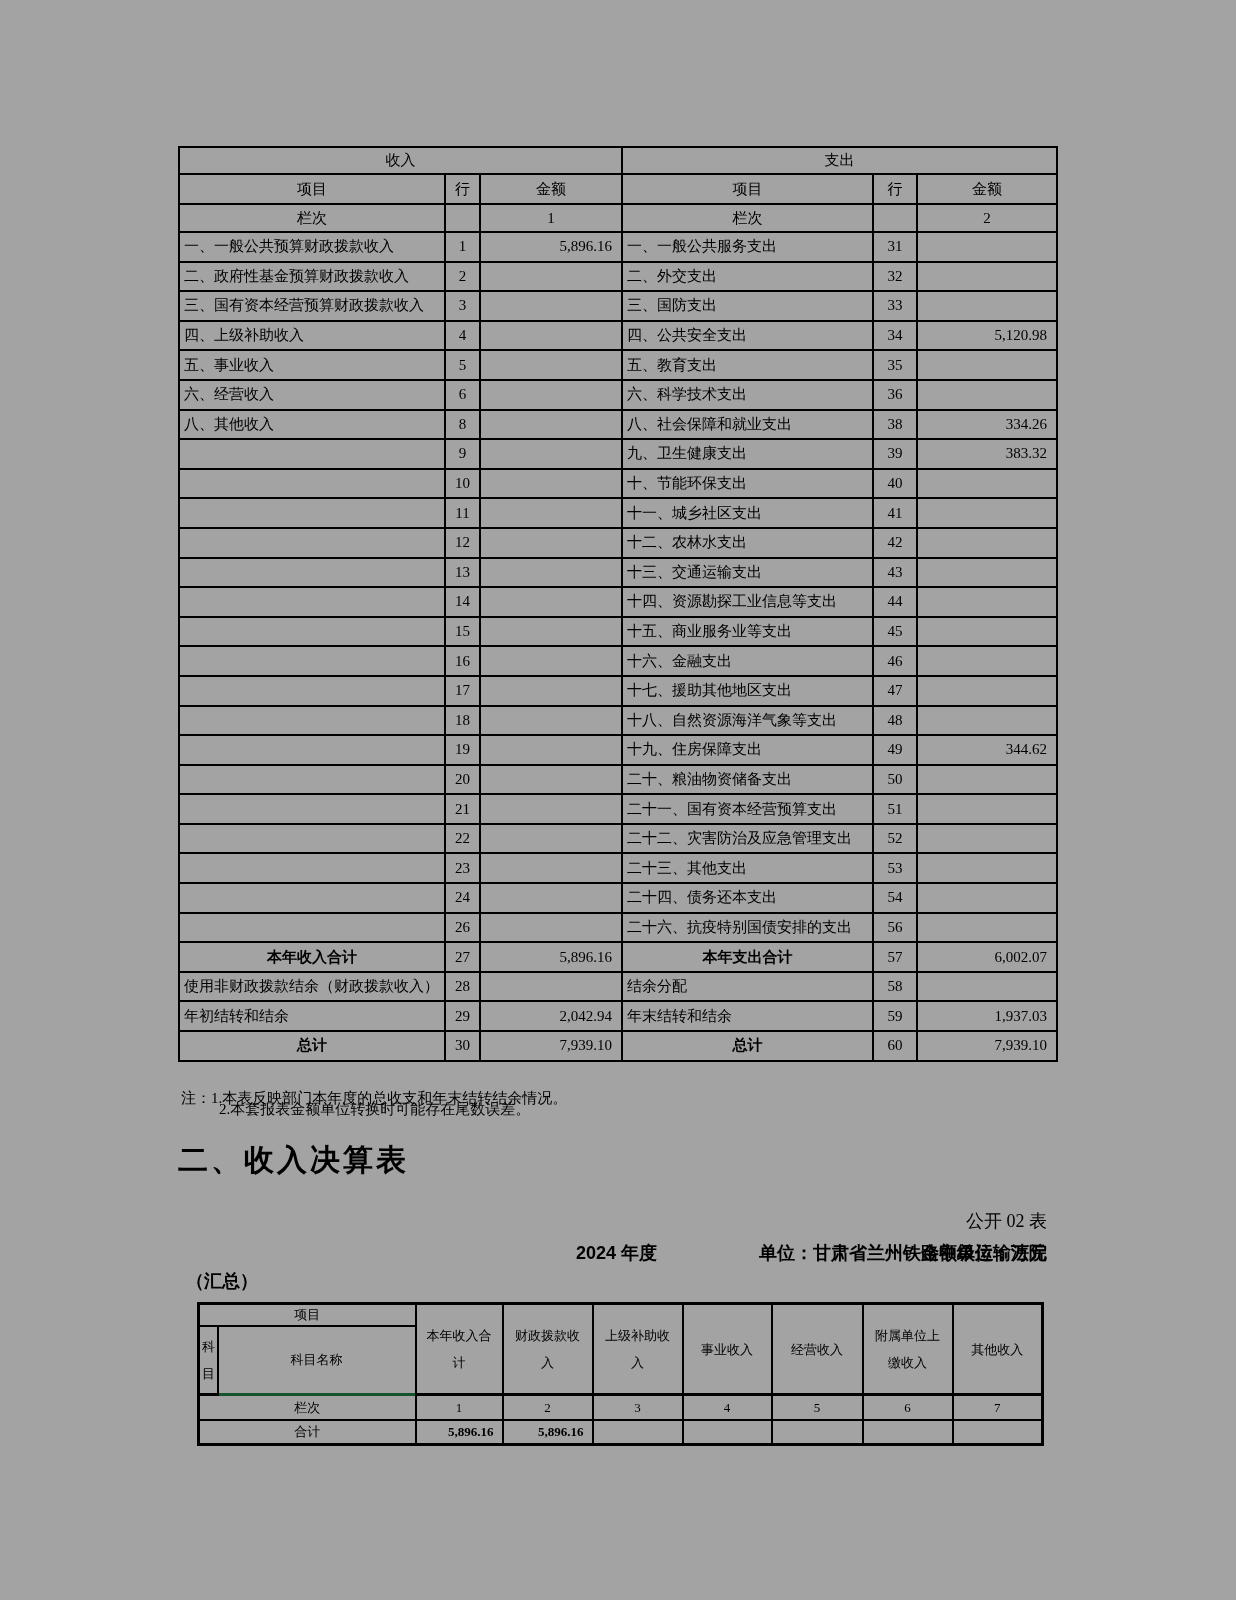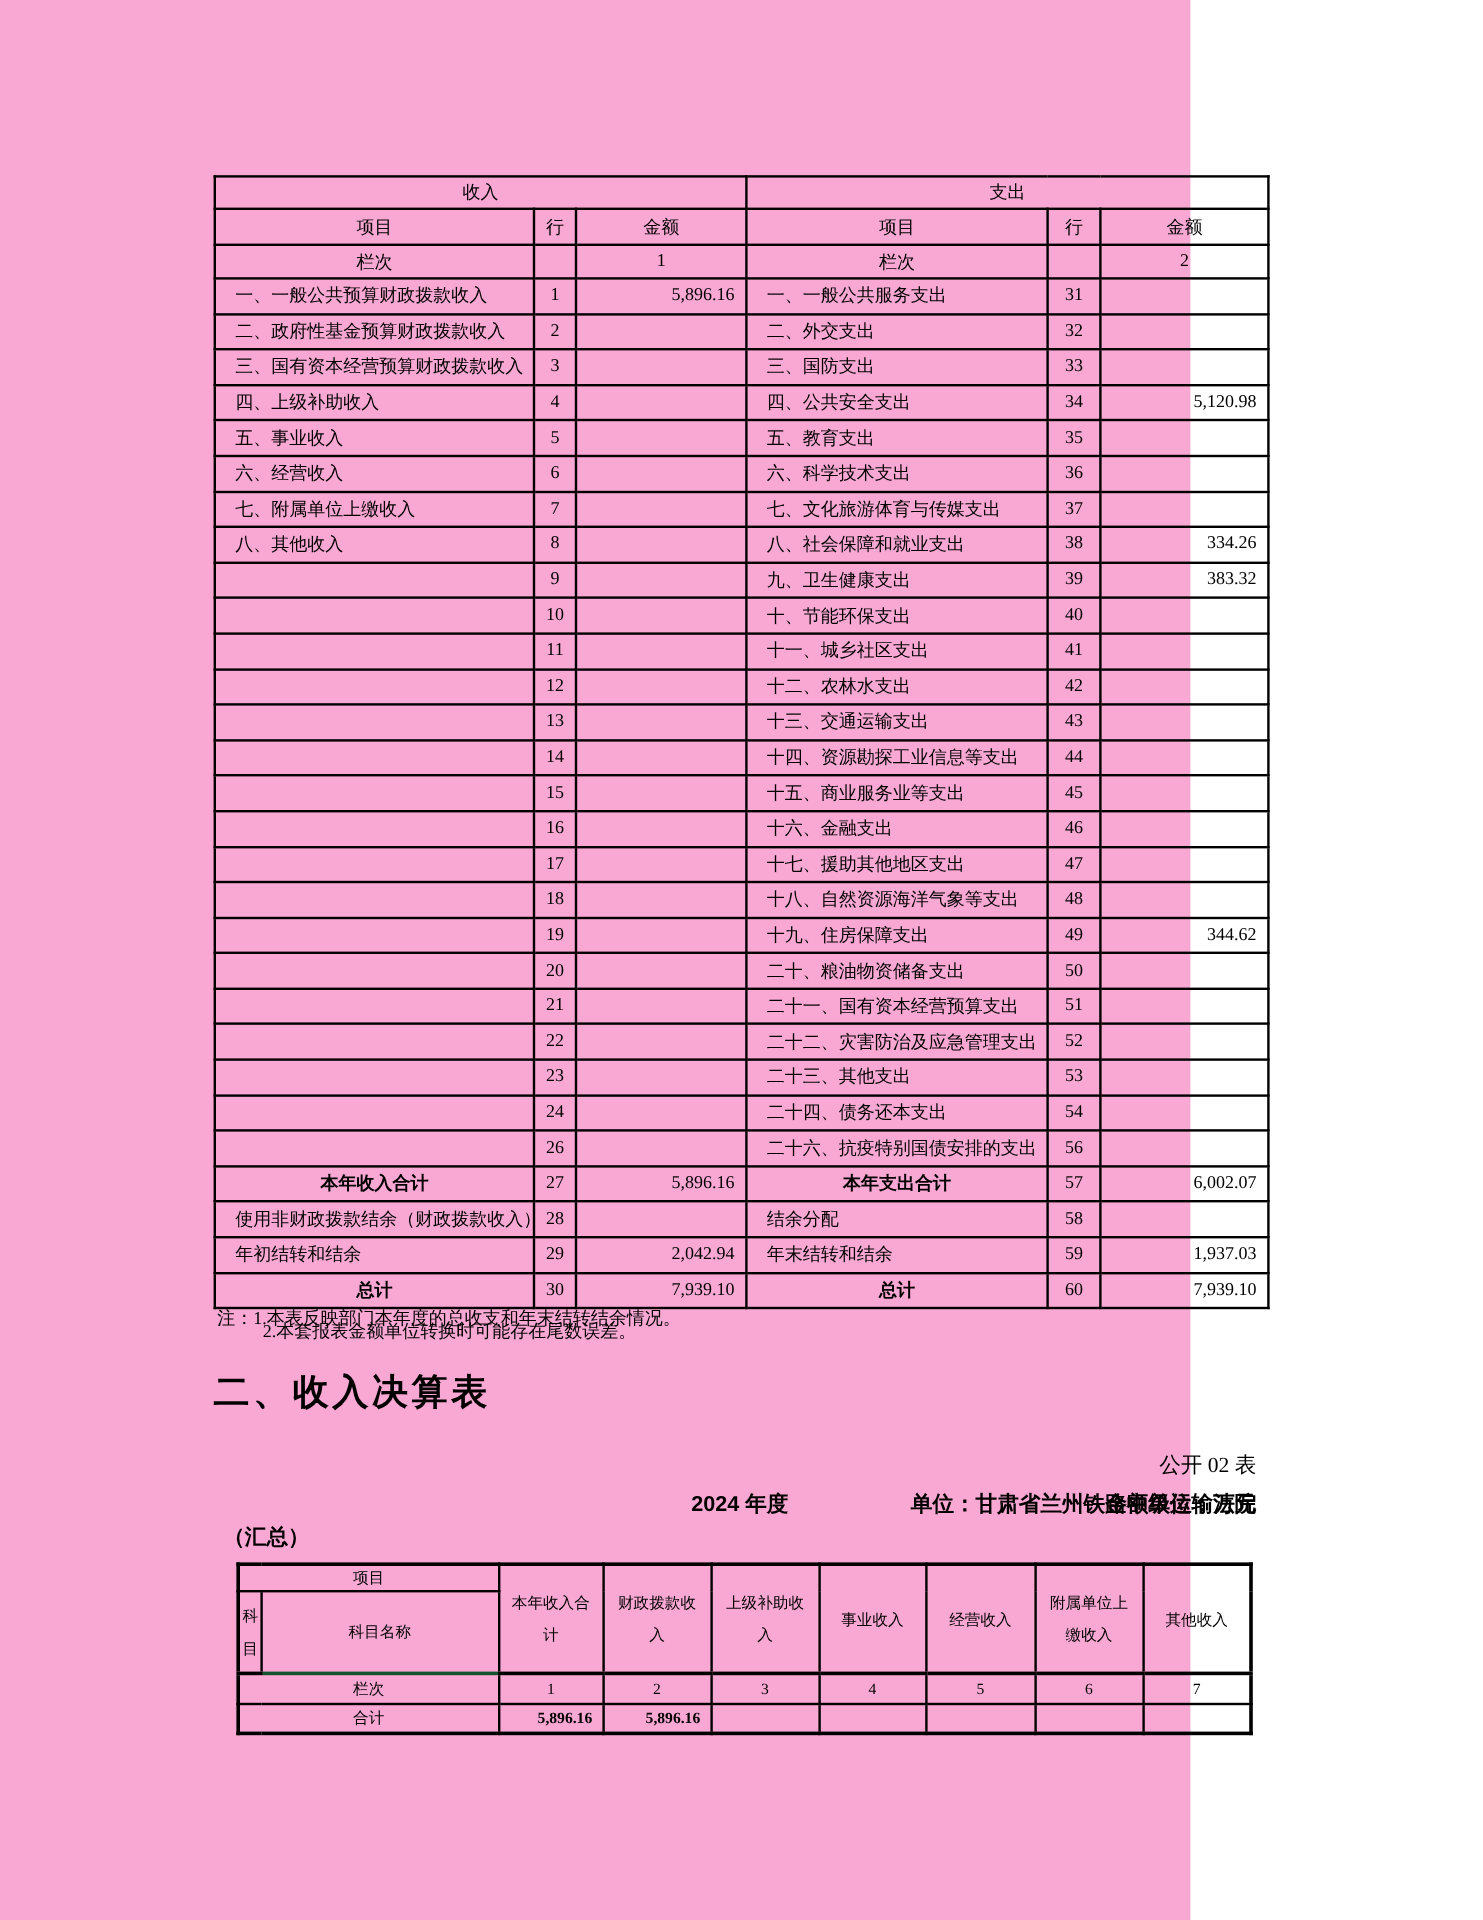--- a/index.html
+++ b/index.html
@@ -1,28 +1,28 @@
 <!DOCTYPE html>
 <html><head>
 <meta charset="utf-8">
 <style>
   html,body{margin:0;padding:0;background:#ffffff;}
-  .sheet{position:relative;width:992px;height:1600px;background:#f9a8d4;color:#000;
+  .sheet{position:relative;width:1236px;height:1600px;background:#a3a3a3;color:#000;
          font-family:"Liberation Serif","DejaVu Serif",serif;}
   table{border-collapse:collapse;table-layout:fixed;}
 
   
   #table1{position:absolute;left:178px;top:146px;width:878px;}
   #table1 td{border:2px solid #000;font-size:15px;vertical-align:middle;
              overflow:hidden;white-space:nowrap;padding:0;}
   #table1 .h1 td{height:25px;text-align:center;}
   #table1 .h2 td{height:28px;text-align:center;}
   #table1 .h3 td{height:26px;text-align:center;}
   #table1 tbody td{height:27.6px;}
-  #table1 td.item{text-align:left;padding-left:16px;}
+  #table1 td.item{text-align:left;padding-left:4px;}
   #table1 td.item.boldc{text-align:center;font-weight:bold;padding-left:0;}
   #table1 td.rowno{text-align:center;}
   #table1 td.amt{text-align:right;padding-right:9px;}
 
   
   .note{position:absolute;left:181px;font-size:15px;white-space:nowrap;}
   #note1{top:1071px;margin-top:18px;}
   #note2{top:1100px;left:219px;}
 
   
@@ -128,28 +128,20 @@
           <td class="item">五、教育支出</td>
           <td class="rowno">35</td>
           <td class="amt"></td>
         </tr>
         <tr>
           <td class="item">六、经营收入</td>
           <td class="rowno">6</td>
           <td class="amt"></td>
           <td class="item">六、科学技术支出</td>
           <td class="rowno">36</td>
-          <td class="amt"></td>
-        </tr>
-        <tr>
-          <td class="item">七、附属单位上缴收入</td>
-          <td class="rowno">7</td>
-          <td class="amt"></td>
-          <td class="item">七、文化旅游体育与传媒支出</td>
-          <td class="rowno">37</td>
           <td class="amt"></td>
         </tr>
         <tr>
           <td class="item">八、其他收入</td>
           <td class="rowno">8</td>
           <td class="amt"></td>
           <td class="item">八、社会保障和就业支出</td>
           <td class="rowno">38</td>
           <td class="amt">334.26</td>
         </tr>

